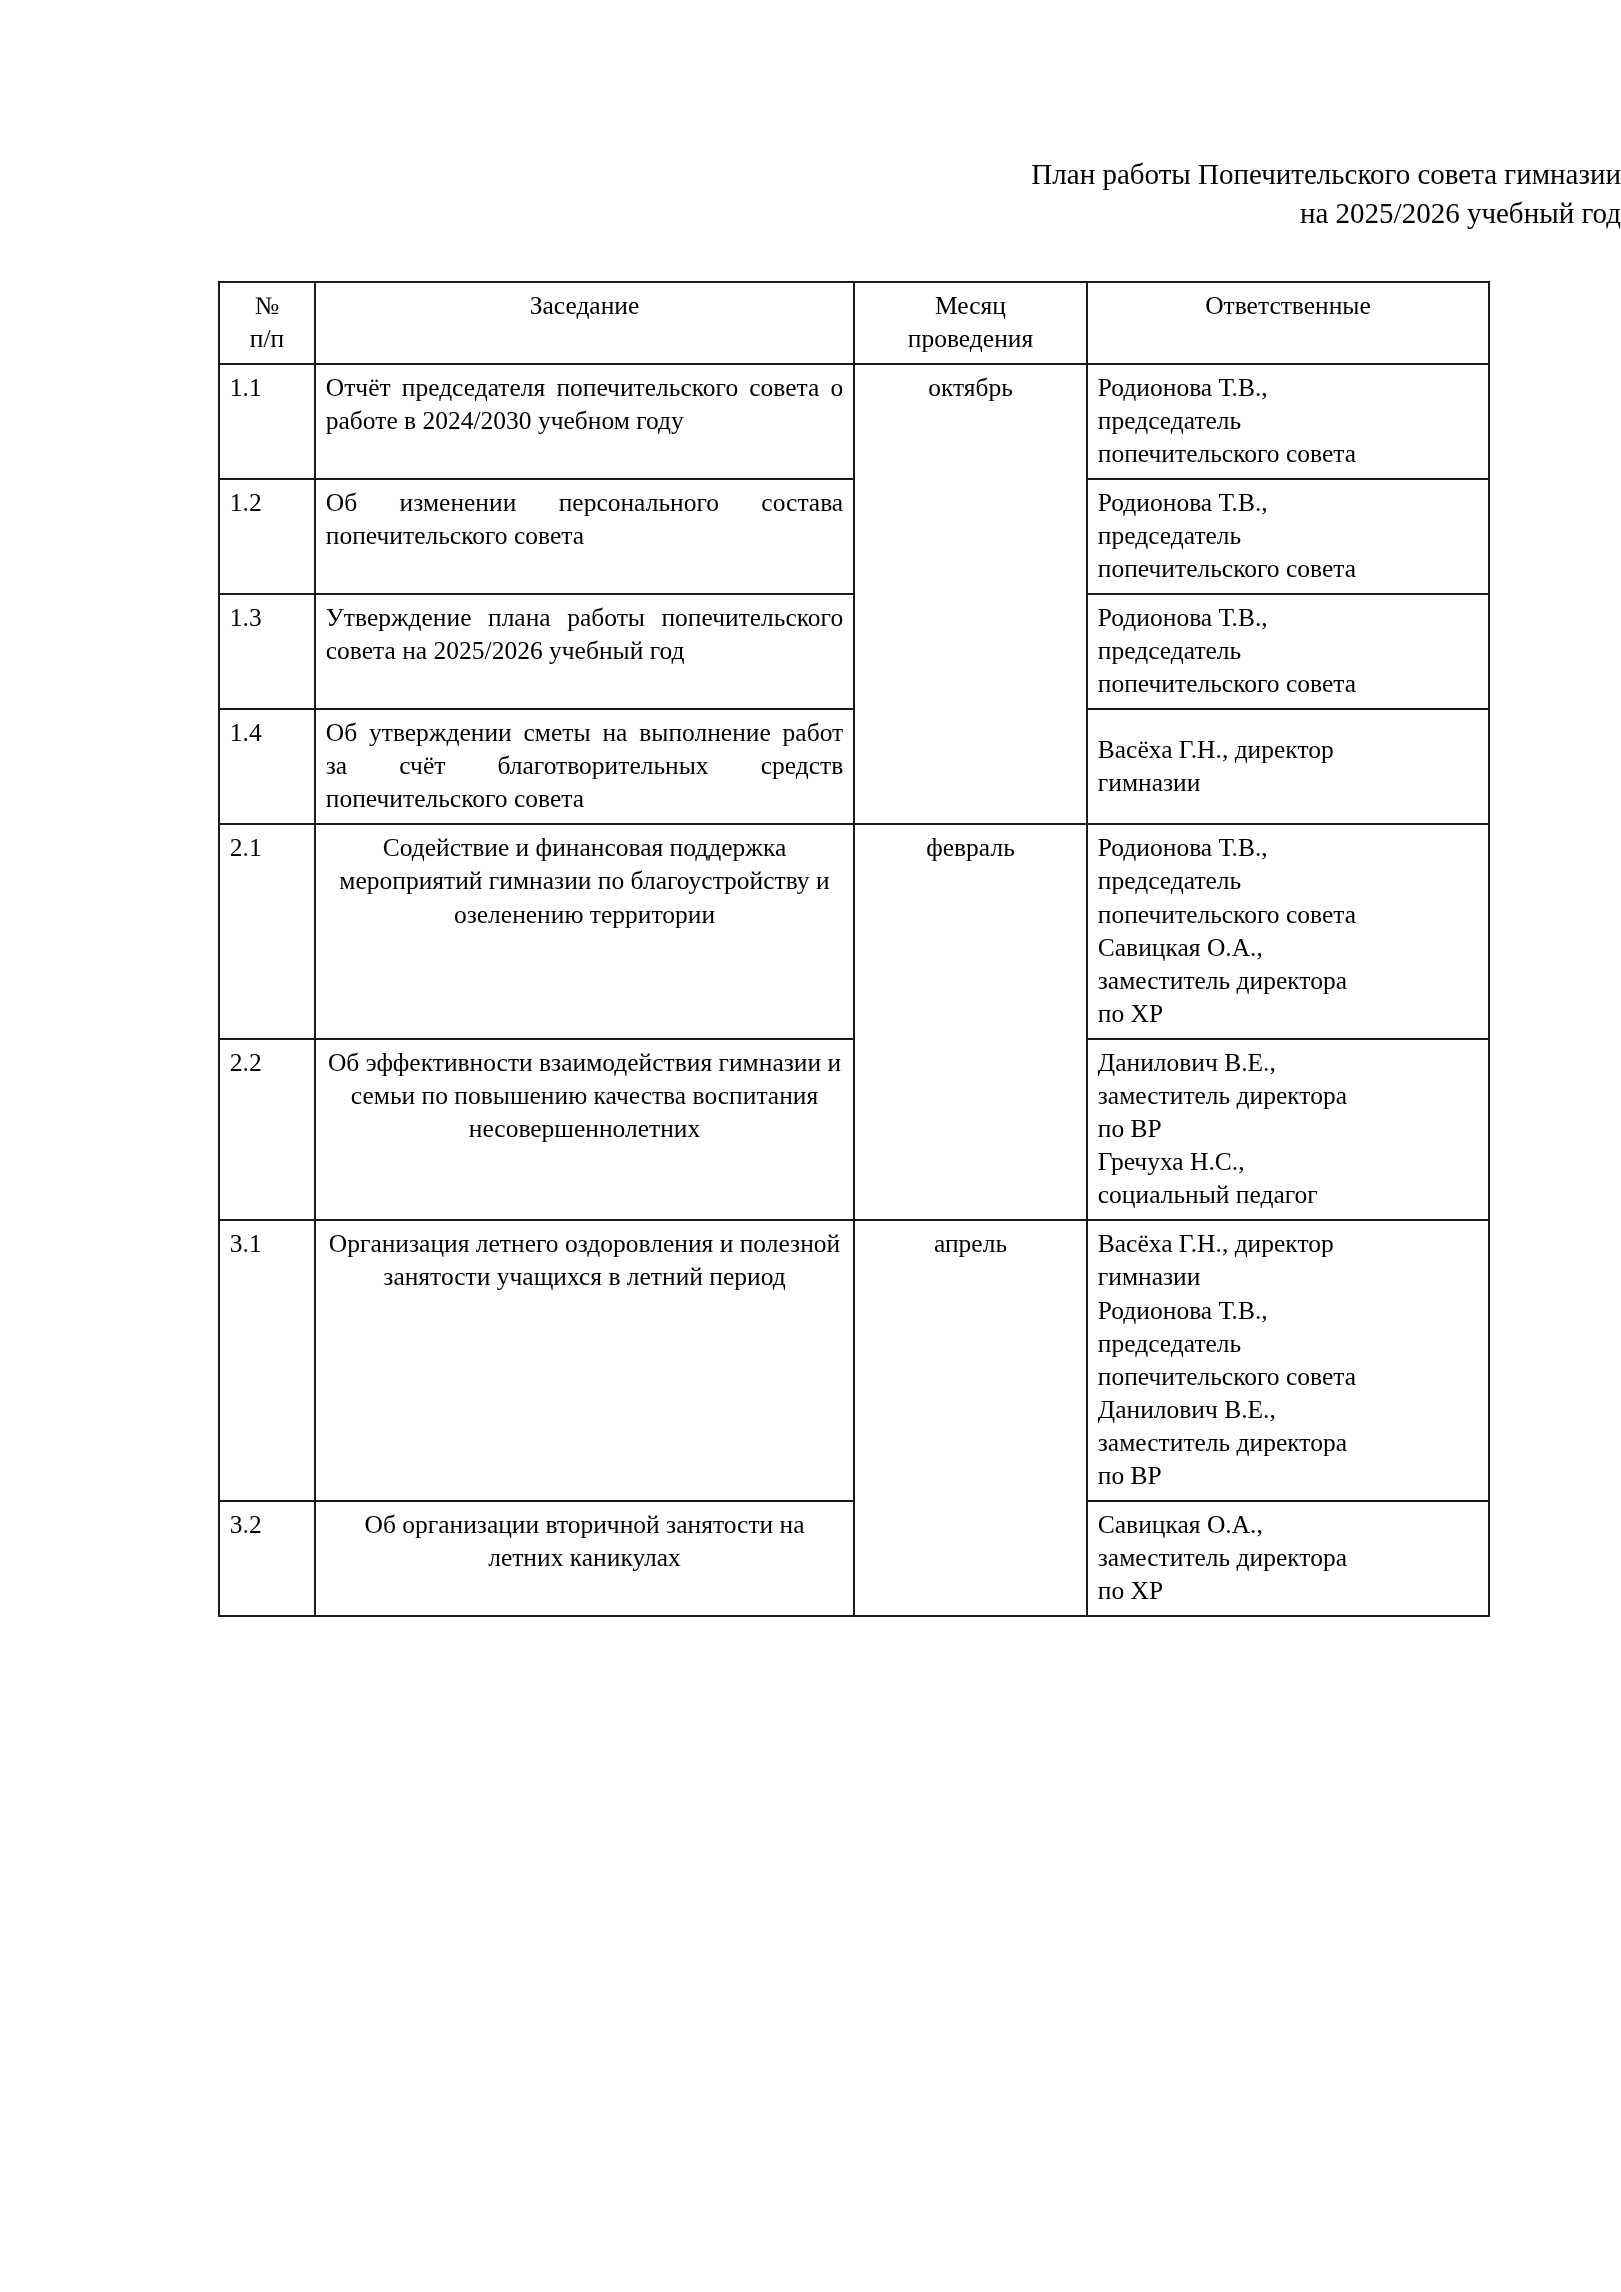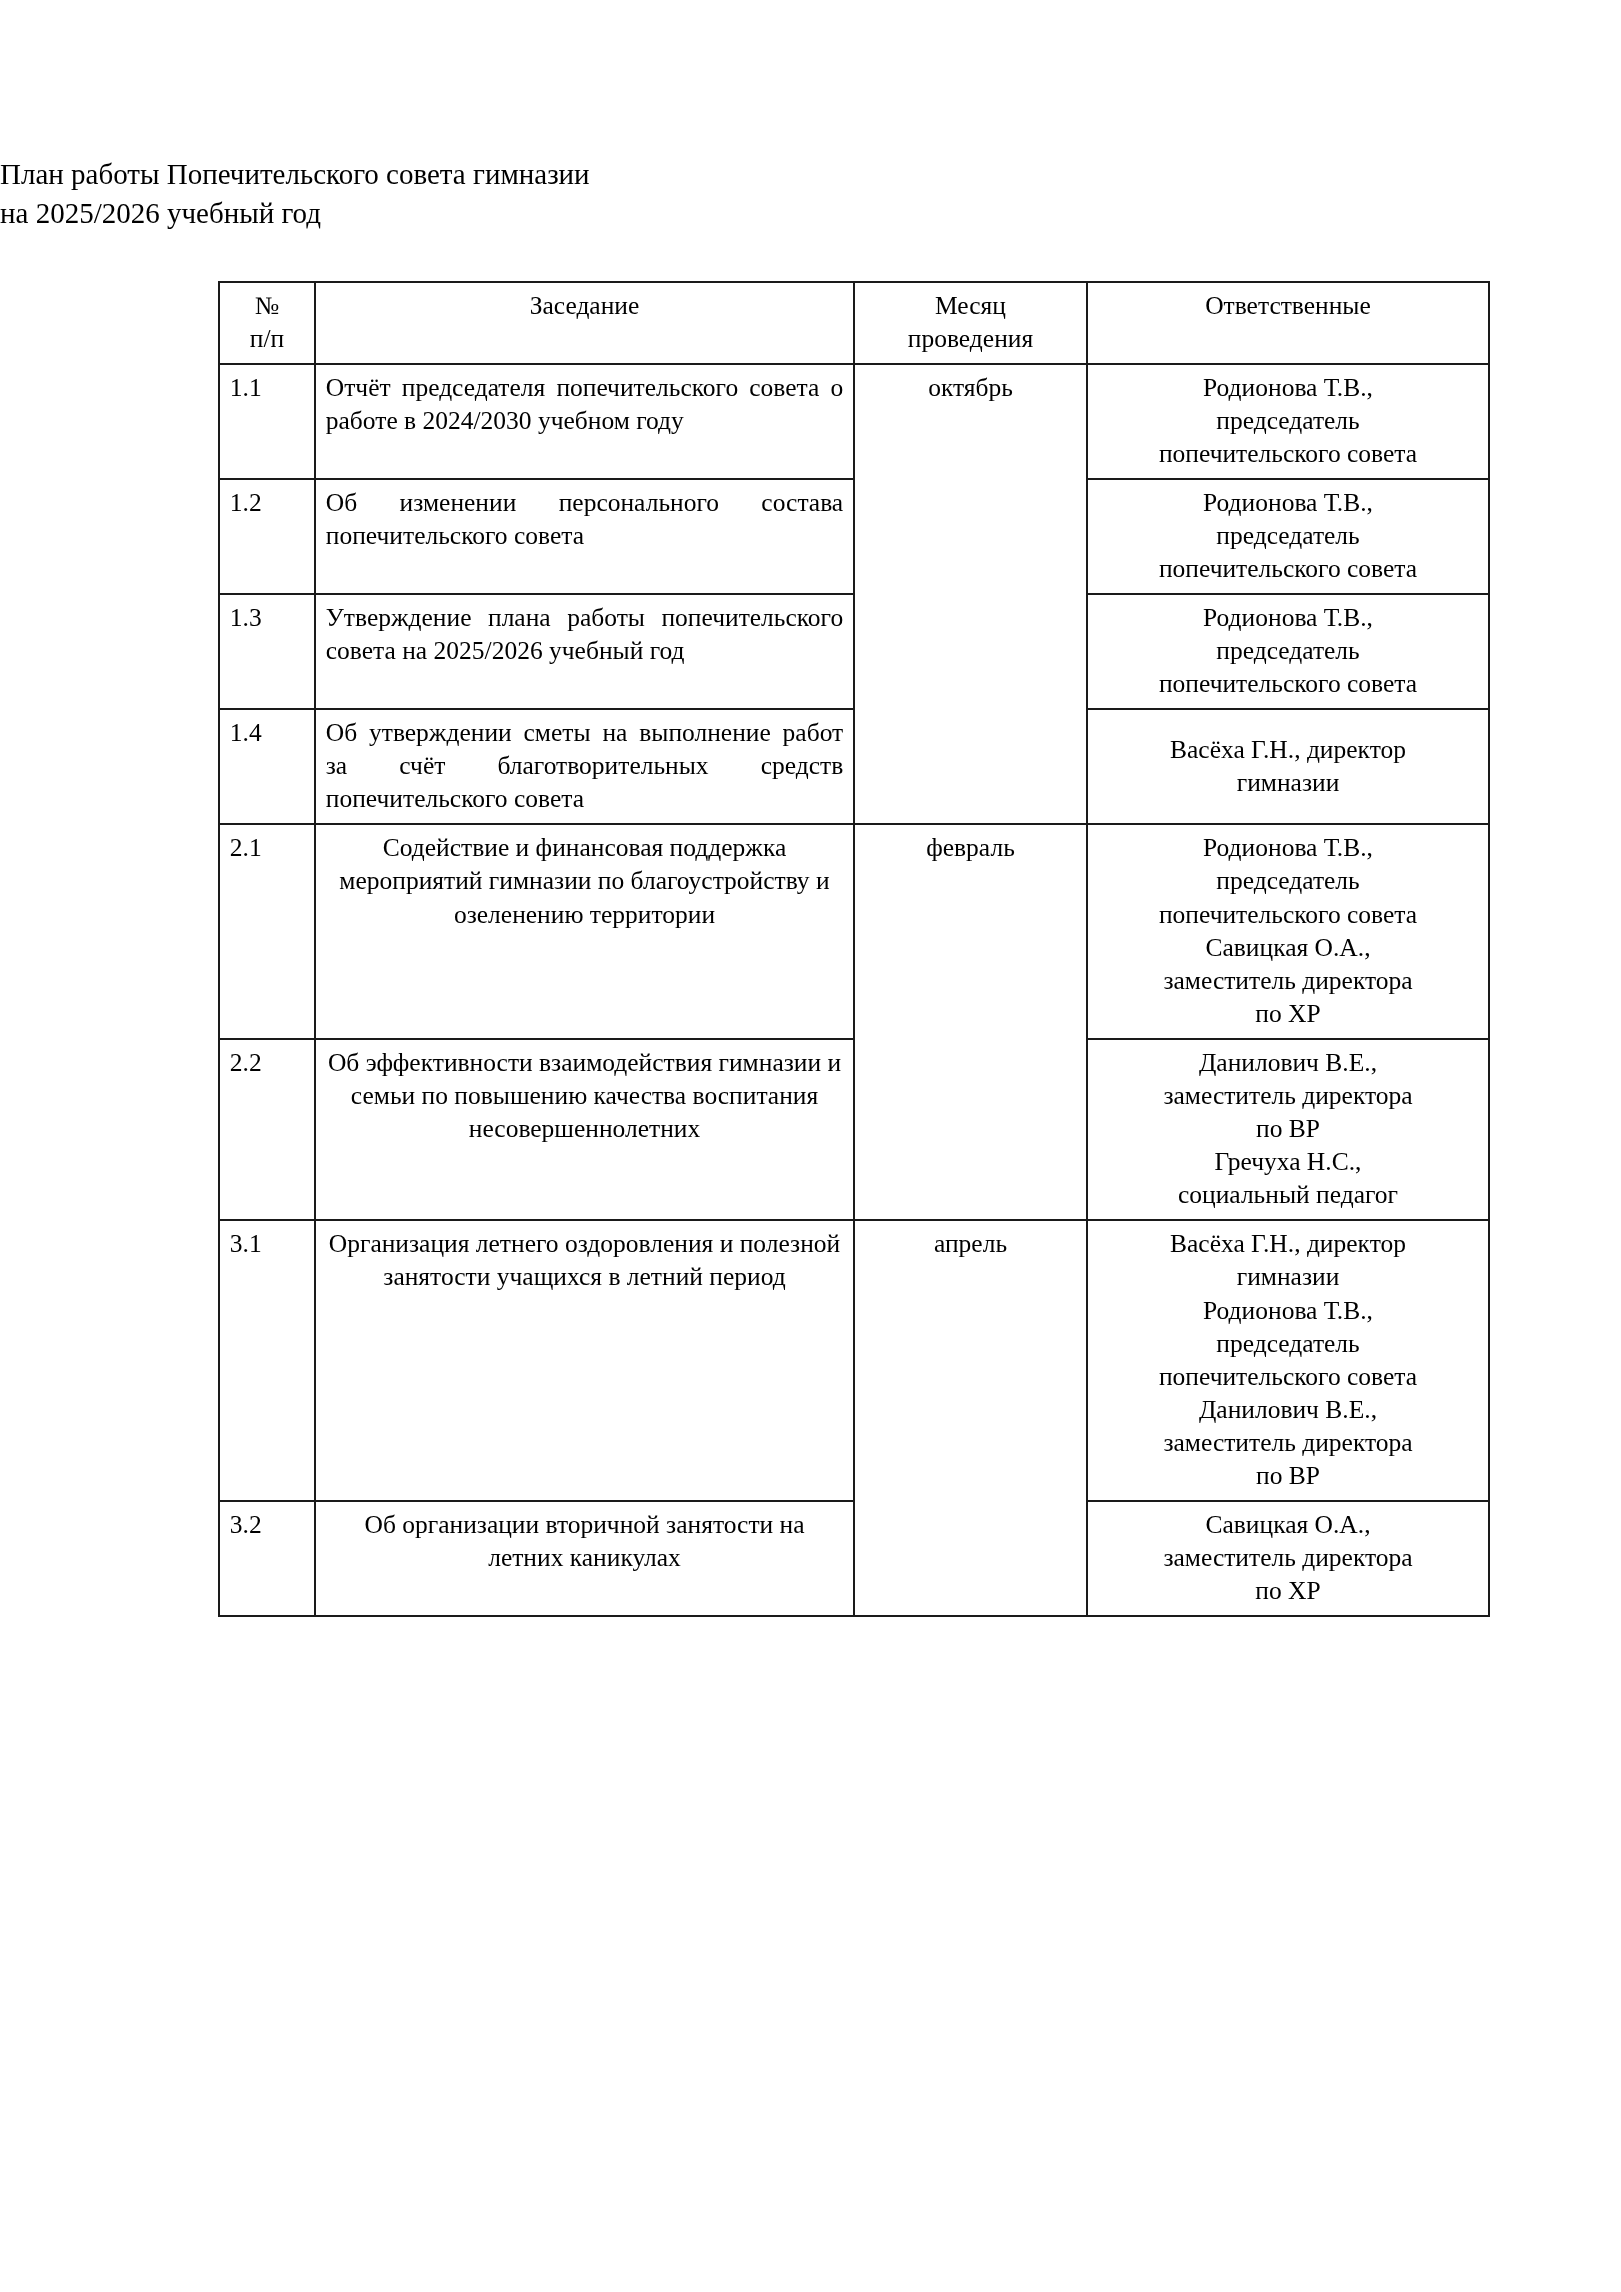--- a/index.html
+++ b/index.html
@@ -19,21 +19,21 @@
     width: 1621px;
     height: 2293px;
     box-sizing: border-box;
     padding: 0;
   }
   .doc-title {
     position: absolute;
     top: 155px;
     left: 0;
     width: 1621px;
-    text-align: left;
+    text-align: right;
     font-size: 29px;
     line-height: 39px;
   }
   .doc-title div { white-space: nowrap; }
 
   table.plan {
     position: absolute;
     top: 281px;
     left: 218px;
     width: 1270px;
@@ -75,21 +75,21 @@
   td.topic-l {
     text-align: center;
     vertical-align: middle;
   }
   td.month {
     text-align: center;
     vertical-align: middle;
     margin-left: 21px;
   }
   td.resp {
-    text-align: center;
+    text-align: left;
     vertical-align: top;
   }
   td.resp.mid { vertical-align: middle; }
   td.resp .ln { display: block; }
 </style>
 </head>
 <body>
 
 <div class="page">
 

